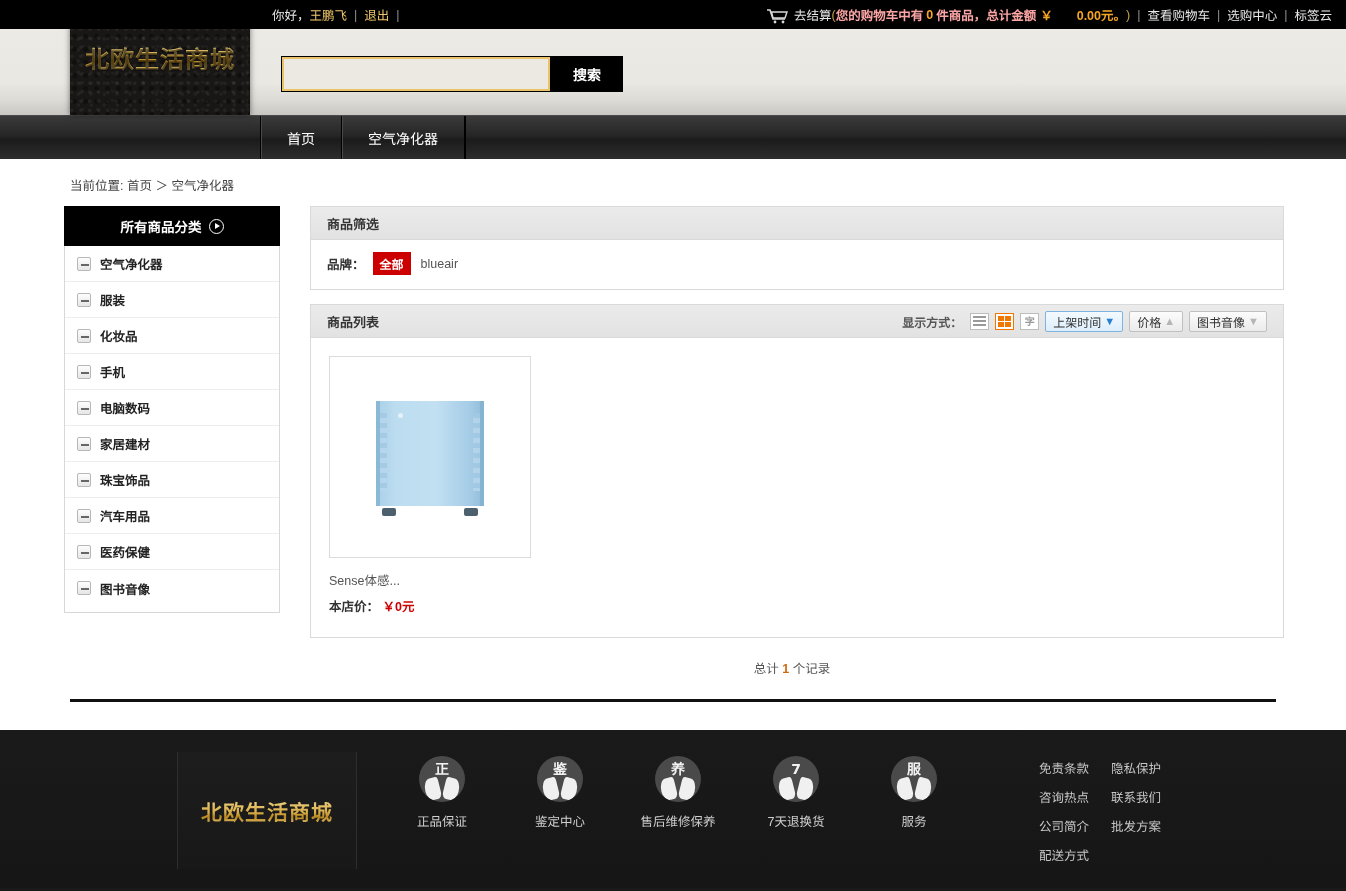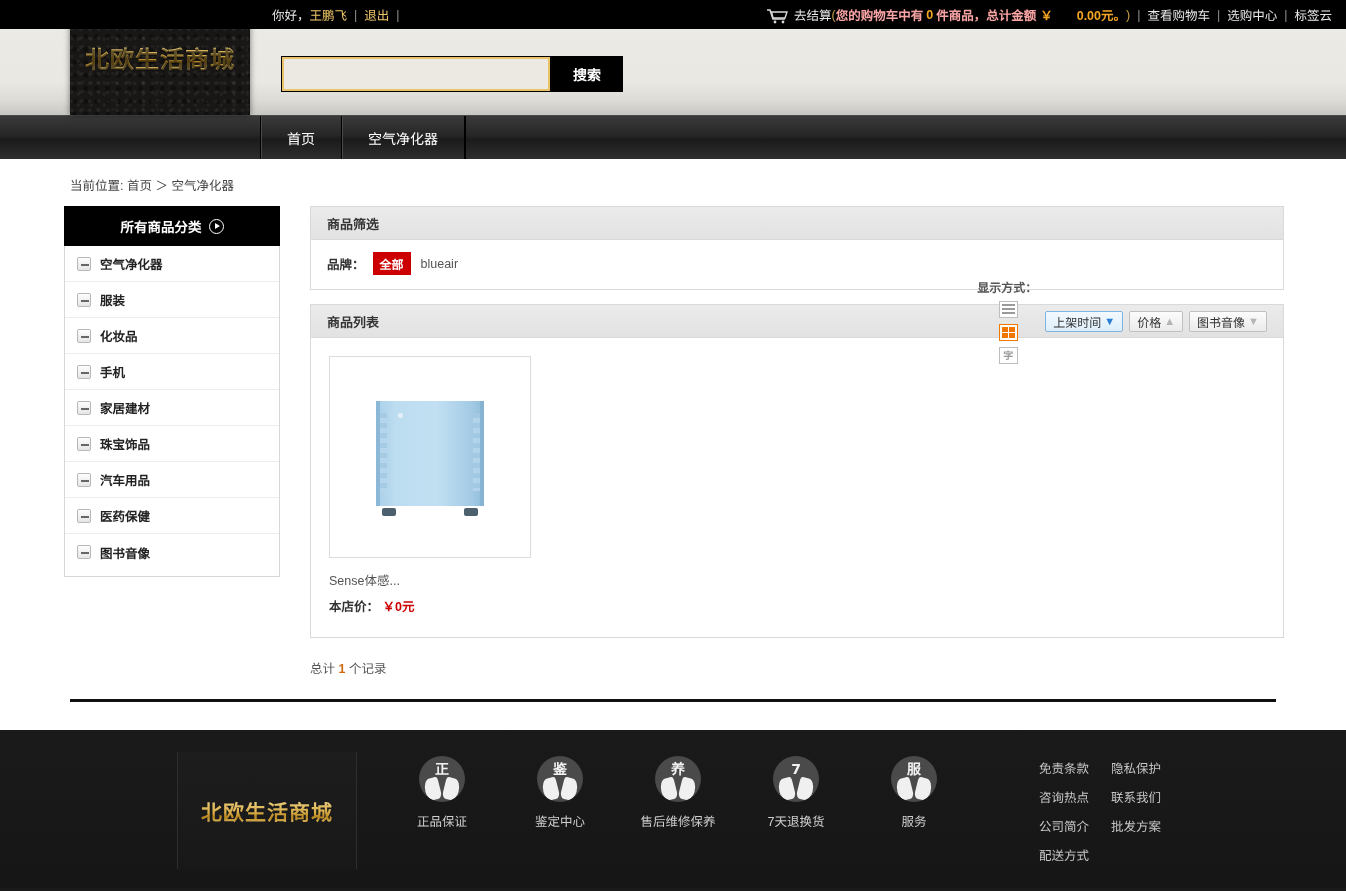--- a/index.html
+++ b/index.html
@@ -132,21 +132,21 @@
   .panel-head .spacer { flex:1; }
   .filter-body { padding:12px 16px 14px 16px; display:flex; align-items:center; }
   .filter-label { font-size:12.5px; font-weight:bold; color:#333; margin-right:8px; }
   .chip-all {
     background:#cc0000; color:#fff; font-size:12px; font-weight:bold;
     padding:3px 7px; margin-right:10px; cursor:pointer;
   }
   .chip { color:#555; font-size:12.5px; cursor:pointer; text-decoration:none; }
 
   
-  .viewmode { display:flex; align-items:center; gap:6px; font-size:12px; color:#555;flex-direction:column; }
+  .viewmode { display:flex; align-items:center; gap:6px; font-size:12px; color:#555; }
   .vm-label { margin-right:2px; }
   .vm-icon { width:19px; height:17px; border:1px solid #bdbdbd; background:#fff; cursor:pointer;
              display:block; position:relative; }
   .vm-list::after {
     content:""; position:absolute; inset:2px;
     background:repeating-linear-gradient(to bottom,#9a9a9a 0 2px,#fff 2px 4px);
   }
   .vm-grid { border-color:#f07800; box-shadow:0 0 0 1px #fff inset; }
   .vm-grid::after {
     content:""; position:absolute; inset:2px;
@@ -197,21 +197,21 @@
     position:absolute; bottom:1px; width:14px; height:8px; background:#4c606d; border-radius:2px;
   }
   .purifier .foot.l { left:12px; }
   .purifier .foot.r { right:12px; }
   .goods-name {
     margin-top:12px; font-size:12.5px; color:#555; cursor:pointer; text-decoration:none; display:block;
   }
   .goods-price { margin-top:7px; font-size:12.5px; color:#333; font-weight:bold; }
   .goods-price b { color:#cc0000; }
 
-  .total-bar { text-align:left; padding:6px 10px 0 0; font-size:12.5px; color:#555; }
+  .total-bar { text-align:center; padding:6px 10px 0 0; font-size:12.5px; color:#555; }
   .total-bar .num { color:#d06a10; font-weight:bold; }
 
   .bottom-rule { border-top:3px solid #111; margin:22px 8px 0 8px; }
 
   
   .footer {
     margin-top:28px; height:158px;
     background:linear-gradient(to bottom,#1a1a1a,#161616);
     position:relative;
   }
@@ -331,20 +331,24 @@
         <div class="cat-item">
           <span class="cat-box"></span>
           <span class="cat-label">化妆品</span>
         </div>
         <div class="cat-item">
           <span class="cat-box"></span>
           <span class="cat-label">手机</span>
         </div>
         <div class="cat-item">
           <span class="cat-box"></span>
+          <span class="cat-label">电脑数码</span>
+        </div>
+        <div class="cat-item">
+          <span class="cat-box"></span>
           <span class="cat-label">家居建材</span>
         </div>
         <div class="cat-item">
           <span class="cat-box"></span>
           <span class="cat-label">珠宝饰品</span>
         </div>
         <div class="cat-item">
           <span class="cat-box"></span>
           <span class="cat-label">汽车用品</span>
         </div>

